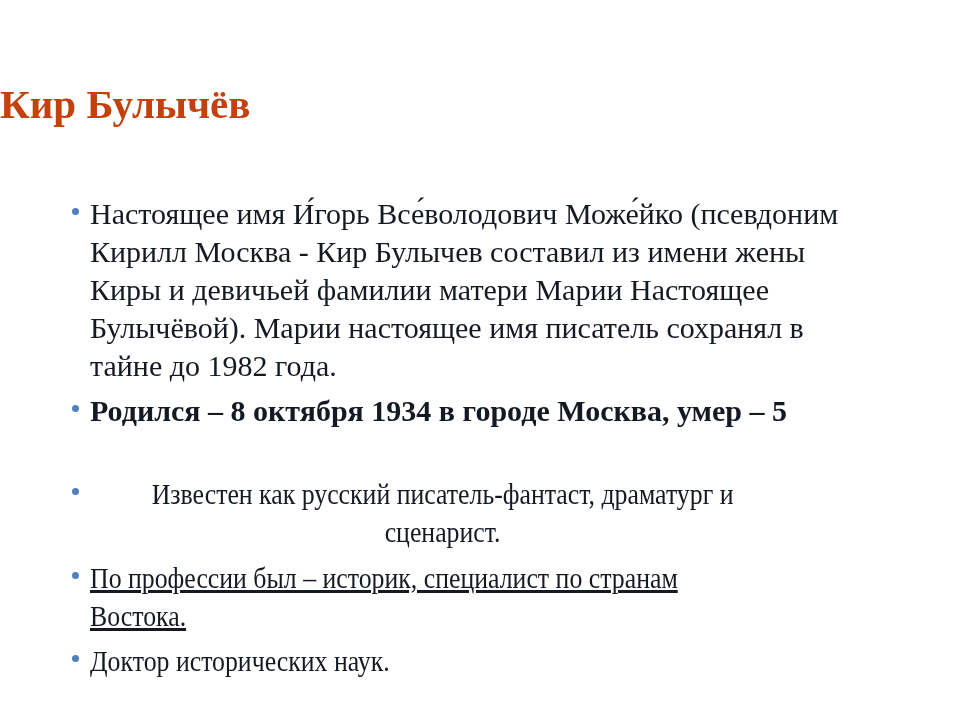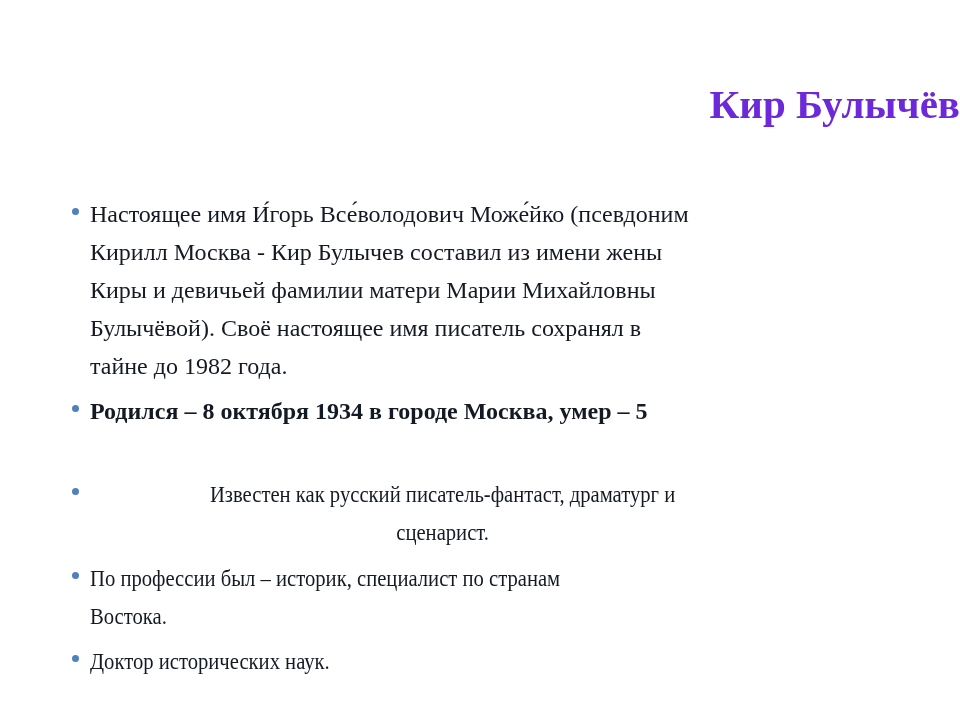--- a/index.html
+++ b/index.html
@@ -2,60 +2,60 @@
 <html><head>
 <meta charset="utf-8">
 <style>
   html, body { margin: 0; padding: 0; }
   body {
     width: 960px; height: 720px; background: #ffffff; overflow: hidden;
     position: relative;
     font-family: "Liberation Serif", "DejaVu Serif", serif;
   }
   .title {
-    position: absolute; left: 0; top: 76px; width: 960px; text-align: right;
-    font-size: 41px; font-weight: bold; color: #6d28d9; line-height: 56px;
+    position: absolute; left: 0; top: 76px; width: 960px; text-align: left;
+    font-size: 41px; font-weight: bold; color: #c2410c; line-height: 56px;
   }
   .bullet {
     position: absolute; left: 90px; width: 820px;
-    font-size: 24px; line-height: 38px; color: #141a24;
+    font-size: 30px; line-height: 38px; color: #141a24;
   }
   .bullet .dot {
     position: absolute; left: -18px; top: 13px; width: 7px; height: 7px;
     border-radius: 50%; background: #4f81bd;
   }
   .bullet .line { display: block; white-space: nowrap; }
   .condensed .line { transform: scaleX(0.86); transform-origin: left center; }
 </style>
 </head>
 <body>
 
 <div class="title">Кир Булычёв</div>
 
 <div class="bullet" style="top:195px;">
   <span class="dot"></span>
   <span class="line">Настоящее имя И́горь Все́володович Може́йко (псевдоним</span>
   <span class="line">Кирилл  Москва - Кир Булычев составил из имени жены</span>
-  <span class="line">Киры и девичьей фамилии матери Марии Михайловны</span>
-  <span class="line">Булычёвой). Своё настоящее имя писатель сохранял в</span>
+  <span class="line">Киры и девичьей фамилии матери Марии Настоящее</span>
+  <span class="line">Булычёвой). Марии настоящее имя писатель сохранял в</span>
   <span class="line">тайне до 1982 года.</span>
 </div>
 
 <div class="bullet" style="top:392px;font-weight:bold;">
   <span class="dot"></span>
   <span class="line">Родился – 8 октября 1934 в городе Москва, умер – 5</span>
 </div>
 
 <div class="bullet condensed" style="top:475px;text-align:center;">
   <span class="dot"></span>
   <span class="line">Известен как русский писатель-фантаст, драматург и</span>
   <span class="line">сценарист.</span>
 </div>
 
-<div class="bullet condensed" style="top:559px;">
+<div class="bullet condensed" style="top:559px;text-decoration:underline;">
   <span class="dot"></span>
   <span class="line">По профессии был – историк, специалист по странам</span>
   <span class="line">Востока.</span>
 </div>
 
 <div class="bullet condensed" style="top:642px;">
   <span class="dot"></span>
   <span class="line">Доктор исторических наук.</span>
 </div>
 

